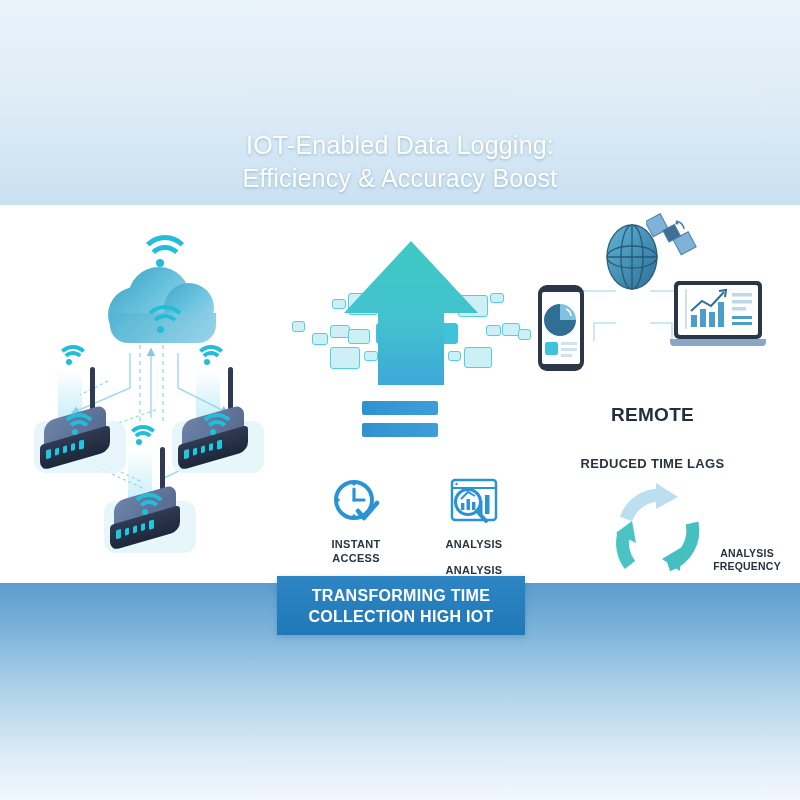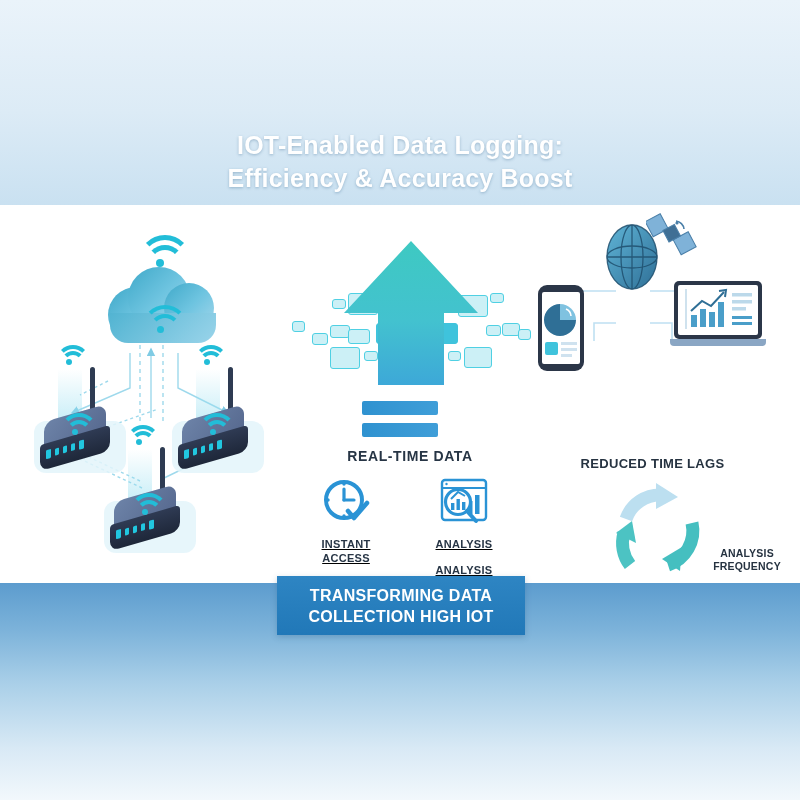--- a/index.html
+++ b/index.html
@@ -35,21 +35,21 @@
   .title-band {
     position: absolute; left: 0; right: 0;
     top: 118px; height: 88px;
     display: flex; flex-direction: column;
     align-items: center; justify-content: center;
     text-align: center;
   }
   .title-line {
     color: #ffffff;
     font-size: 25px;
-    font-weight: bold;
+    font-weight: normal;
     line-height: 33px;
     letter-spacing: .2px;
     text-shadow: 0 1px 3px rgba(40,90,130,.35);
     white-space: nowrap;
   }
   
   .panel {
     position: absolute;
     left: 0; right: 0;
     top: 205px; height: 378px;
@@ -143,22 +143,22 @@
     background: #ccf0f6; border: 1.5px solid #4fd0e3;
   }
   .card.solid { background: #3fc3dc; border-color: #3fc3dc; }
   .center-label {
     position: absolute; left: 0; right: 0; top: 233px;
     text-align: center;
     font-size: 14px; font-weight: bold; color: #273545;
     letter-spacing: .6px;
   }
   .icon-row {
-    position: absolute; left: 0; right: 0; top: 262px;
-    display: flex; justify-content: flex-start; gap: 26px; text-decoration: underline;
+    position: absolute; left: 8px; right: 0; top: 262px;
+    display: flex; justify-content: flex-end; gap: 26px;
   }
   .icon-cell { width: 92px; text-align: center; }
   .icon-cell .cap {
     margin-top: 6px;
     font-size: 11px; font-weight: bold; color: #273545;
     letter-spacing: .3px; line-height: 14px;
   }
 
   
   .right-col {
@@ -387,21 +387,20 @@
               <stop offset="55%" stop-color="#43c2cf"></stop>
               <stop offset="100%" stop-color="#3da8d8"></stop>
             </linearGradient>
           </defs>
           <path d="M85,6 L152,78 L118,78 L118,150 L52,150 L52,78 L18,78 Z" fill="url(#arrG)"></path>
         </svg>
       </div>
       <div class="bar b1"></div>
       <div class="bar b2"></div>
 
-      <div class="center-label">REAL-TIME DATA</div>
 
       <div class="icon-row">
         <div class="icon-cell">
           <svg width="54" height="50" viewBox="0 0 54 50">
             <circle cx="25" cy="23" r="18" fill="none" stroke="#2a93d5" stroke-width="4"></circle>
             <line x1="25" y1="12" x2="25" y2="23" stroke="#2a93d5" stroke-width="3.2" stroke-linecap="round"></line>
             <line x1="25" y1="23" x2="35" y2="23" stroke="#2a93d5" stroke-width="3.2" stroke-linecap="round"></line>
             <circle cx="25" cy="7" r="1.7" fill="#2a93d5"></circle>
             <circle cx="9" cy="23" r="1.7" fill="#2a93d5"></circle>
             <circle cx="25" cy="39" r="1.7" fill="#2a93d5"></circle>
@@ -511,20 +510,21 @@
                   <rect x="54" y="37" width="20" height="3"></rect>
                 </g>
               </svg>
             </div>
           </div>
           <div class="base"></div>
         </div>
       </div>
 
       <div class="rm-title">
+        <div>REMOTE</div>
       </div>
       <div class="rm-sub">REDUCED TIME LAGS</div>
 
       <div class="cycle">
         <svg width="104" height="100" viewBox="0 0 104 100">
           <g fill="none" stroke-linecap="butt">
             <path d="M20,38 A36,36 0 0 1 56,14" stroke="#bcdff0" stroke-width="13"></path>
             <path d="M86,42 A36,36 0 0 1 62,84" stroke="#45bfc0" stroke-width="13"></path>
             <path d="M24,84 A36,36 0 0 1 18,52" stroke="#4cc3c3" stroke-width="13"></path>
           </g>
@@ -534,17 +534,17 @@
         </svg>
       </div>
       <div class="cyc-lab right">
         <div>ANALYSIS</div>
         <div>FREQUENCY</div>
       </div>
     </div>
   </div>
 
   <div class="banner">
-    <div>TRANSFORMING DATA</div>
+    <div>TRANSFORMING TIME</div>
     <div>COLLECTION HIGH IOT</div>
   </div>
 
 </div>
 
 </body></html>

